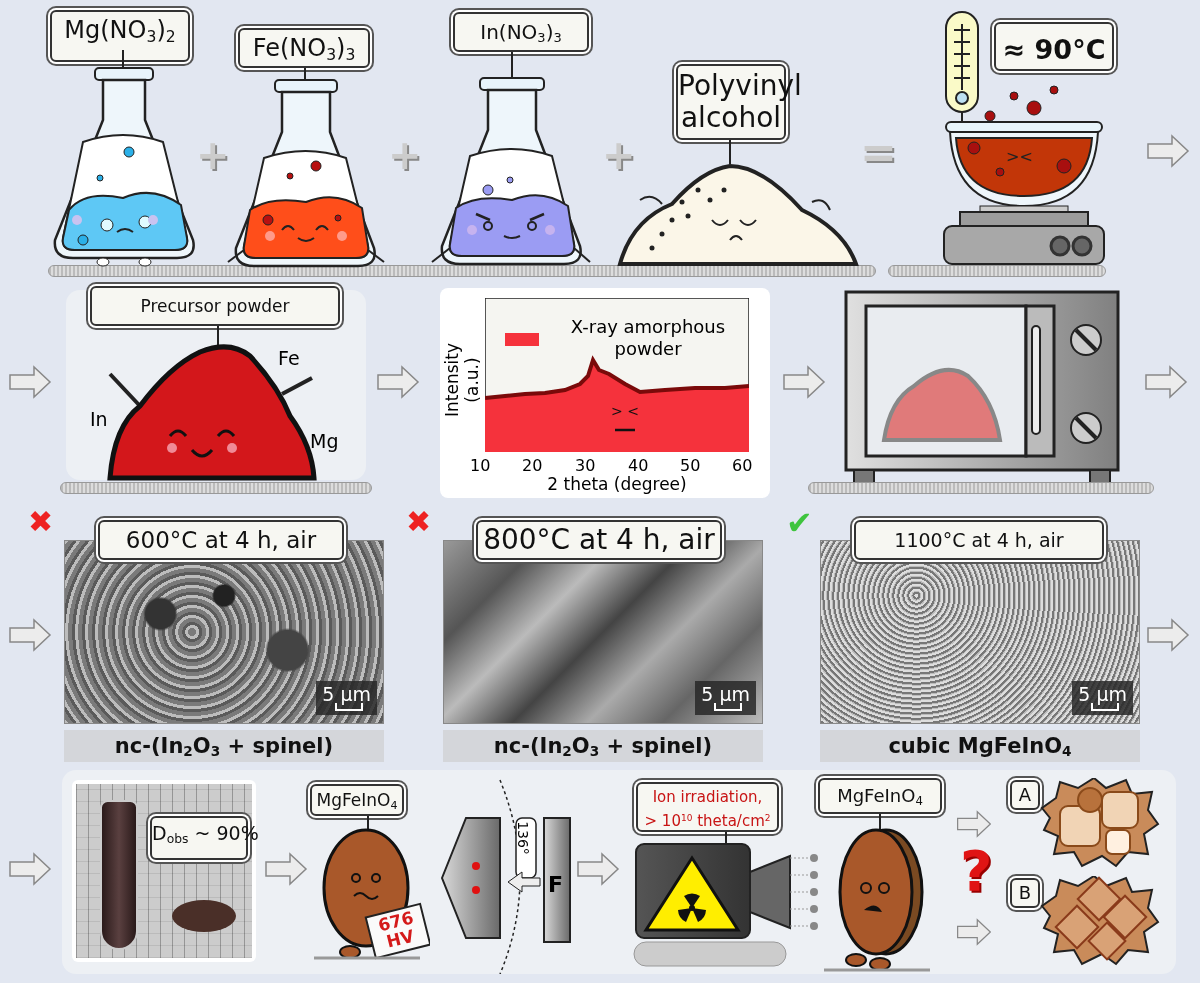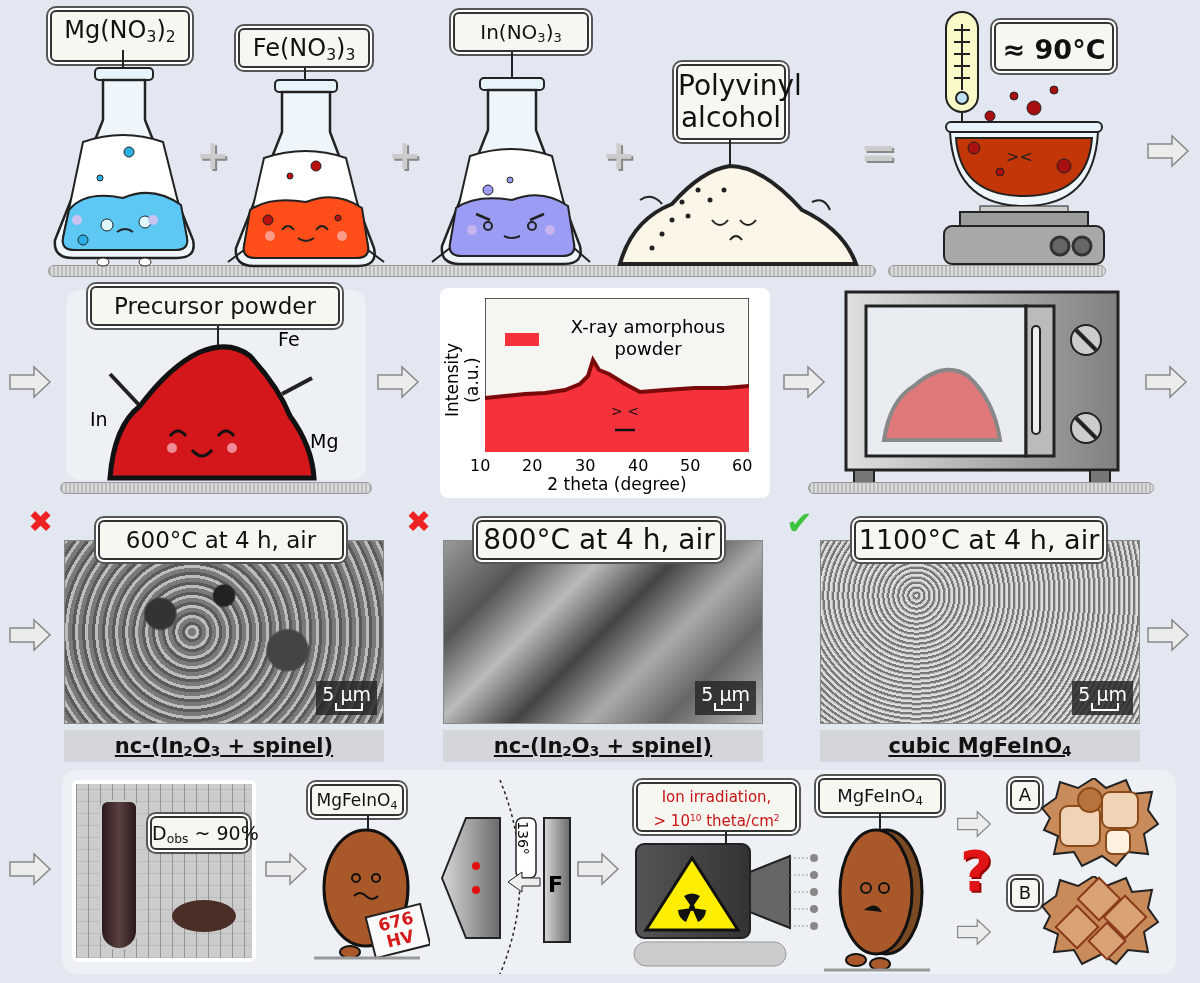--- a/index.html
+++ b/index.html
@@ -4,21 +4,21 @@
 <style>
   * { box-sizing: border-box; margin: 0; padding: 0; }
   body { width: 1200px; height: 983px; background: #e2e7f1; font-family: "DejaVu Sans", sans-serif; position: relative; overflow: hidden; }
   .abs { position: absolute; }
   .label-box { position: absolute; background: #f7f7f2; border: 2px solid #333; border-radius: 6px; box-shadow: 0 0 0 2px #fff, 0 0 0 4px #555; text-align: center; color: #111; white-space: nowrap; }
   .shelf { position: absolute; height: 12px; border-radius: 6px; background: repeating-linear-gradient(90deg, #bbb 0 2px, #ddd 2px 4px); border: 1px solid #999; }
   .arrow { position: absolute; width: 44px; height: 34px; }
   .plus, .equals { position: absolute; color: #ccc; font-weight: bold; text-shadow: 2px 2px 0 #888; }
   .panel { position: absolute; background: #edf0f4; border-radius: 14px; }
   .sem { position: absolute; border: 1px solid #888; overflow: hidden; }
-  .sem-caption { position: absolute; background: #d4d6da; text-align: center; font-weight: bold; font-size: 21px; color: #111; text-decoration: underline; }
+  .sem-caption { position: absolute; background: #d4d6da; text-align: center; font-weight: bold; font-size: 21px; color: #111; }
   .scalebar { position: absolute; right: 6px; bottom: 8px; background: rgba(40,40,40,0.85); color: #fff; font-size: 19px; padding: 2px 6px 10px; }
   .scalebar::after { content: ""; position: absolute; left: 50%; margin-left: -12px; bottom: 4px; width: 24px; height: 6px; border: 2px solid #fff; border-top: none; }
   .sub { font-size: 0.65em; vertical-align: -0.25em; }
   .sup { font-size: 0.6em; vertical-align: 0.6em; }
 </style>
 </head>
 <body>
 
 <div class="shelf" style="left:48px;top:265px;width:828px;"></div>
 <div class="shelf" style="left:888px;top:265px;width:218px;"></div>
@@ -150,33 +150,33 @@
 </svg>
 
 <svg class="arrow" style="left:1146px;top:134px;" viewBox="0 0 44 34">
     <path d="M2 10 H26 V2 L42 17 L26 32 V24 H2 Z" fill="#ececec" stroke="#888" stroke-width="1.5"></path>
   </svg>
 
 <div class="panel" style="left:66px;top:290px;width:300px;height:190px;"></div>
 <svg class="arrow" style="left:8px;top:365px;" viewBox="0 0 44 34">
     <path d="M2 10 H26 V2 L42 17 L26 32 V24 H2 Z" fill="#ececec" stroke="#888" stroke-width="1.5"></path>
   </svg>
-<div class="label-box" style="left:90px;top:286px;width:250px;height:40px;font-size:23px;line-height:36px;">Precursor powder</div>
+<div class="label-box" style="left:90px;top:286px;width:250px;height:40px;font-size:17px;line-height:36px;">Precursor powder</div>
 <svg class="abs" style="left:100px;top:326px" width="240" height="160" viewBox="0 0 240 160">
   <line x1="118" y1="0" x2="118" y2="26" stroke="#222" stroke-width="2"></line>
   <line x1="10" y1="48" x="0" x2="40" y2="80" stroke="#222" stroke-width="4"></line>
   <line x1="212" y1="52" x2="182" y2="68" stroke="#222" stroke-width="4"></line>
   <path d="M10 152 Q14 100 40 80 Q70 40 100 26 Q130 14 150 30 Q178 60 190 90 Q212 120 214 152 Z" fill="#d3171b" stroke="#111" stroke-width="5"></path>
   <path d="M70 110 Q78 100 86 110" fill="none" stroke="#111" stroke-width="3"></path>
   <path d="M118 110 Q126 100 134 110" fill="none" stroke="#111" stroke-width="3"></path>
   <path d="M92 124 Q102 136 112 124" fill="none" stroke="#111" stroke-width="3"></path>
   <circle cx="72" cy="122" r="5" fill="#f08a96"></circle>
   <circle cx="132" cy="122" r="5" fill="#f08a96"></circle>
 </svg>
-<div class="abs" style="left:278px;top:328px;font-size:19px;">Fe</div>
+<div class="abs" style="left:278px;top:347px;font-size:19px;">Fe</div>
 <div class="abs" style="left:90px;top:408px;font-size:19px;">In</div>
 <div class="abs" style="left:310px;top:430px;font-size:19px;">Mg</div>
 <div class="shelf" style="left:60px;top:482px;width:312px;"></div>
 
 <svg class="arrow" style="left:376px;top:365px;" viewBox="0 0 44 34">
     <path d="M2 10 H26 V2 L42 17 L26 32 V24 H2 Z" fill="#ececec" stroke="#888" stroke-width="1.5"></path>
   </svg>
 
 <div class="abs" style="left:440px;top:288px;width:330px;height:210px;background:#fff;border-radius:8px;"></div>
 <div class="abs" style="left:402px;top:360px;width:120px;font-size:17px;transform:rotate(-90deg);text-align:center;">Intensity (a.u.)</div>
@@ -249,41 +249,41 @@
 </div>
 <div class="label-box" style="left:476px;top:520px;width:246px;height:40px;font-size:28px;line-height:36px;">800°C at 4 h, air</div>
 <div class="sem-caption" style="left:443px;top:730px;width:320px;height:32px;line-height:32px;">
   <span>nc-(In</span><span class="sub">2</span><span>O</span><span class="sub">3</span><span> + spinel)</span>
 </div>
 
 <div class="abs" style="left:786px;top:504px;font-size:32px;color:#3ec43e;font-weight:bold;">✔</div>
 <div class="sem" style="left:820px;top:540px;width:320px;height:184px;background:repeating-radial-gradient(circle at 30% 30%, #ddd 0 2px, #777 2px 4px, #bbb 4px 5px), #888;">
   <div class="scalebar">5 µm</div>
 </div>
-<div class="label-box" style="left:854px;top:520px;width:250px;height:40px;font-size:27px;line-height:36px;">1100°C at 4 h, air</div>
+<div class="label-box" style="left:854px;top:520px;width:250px;height:40px;font-size:19px;line-height:36px;">1100°C at 4 h, air</div>
 <div class="sem-caption" style="left:820px;top:730px;width:320px;height:32px;line-height:32px;">
   <span>cubic MgFeInO</span><span class="sub">4</span>
 </div>
 
 <svg class="arrow" style="left:1146px;top:618px;" viewBox="0 0 44 34">
     <path d="M2 10 H26 V2 L42 17 L26 32 V24 H2 Z" fill="#ececec" stroke="#888" stroke-width="1.5"></path>
   </svg>
 
 <div class="panel" style="left:62px;top:770px;width:1114px;height:204px;"></div>
 <svg class="arrow" style="left:8px;top:852px;" viewBox="0 0 44 34">
     <path d="M2 10 H26 V2 L42 17 L26 32 V24 H2 Z" fill="#ececec" stroke="#888" stroke-width="1.5"></path>
   </svg>
 
 <div class="abs" style="left:72px;top:780px;width:184px;height:182px;background:#fff;border-radius:6px;padding:4px;">
   <div style="width:100%;height:100%;background:repeating-linear-gradient(0deg,#bbb 0 1px,#ccc 1px 12px),repeating-linear-gradient(90deg,#bbb 0 1px,transparent 1px 12px);background-blend-mode:multiply;position:relative;">
     <div style="position:absolute;left:24px;top:16px;width:38px;height:150px;background:linear-gradient(90deg,#2a1a1a,#5a4040,#2a1a1a);border-radius:8px 8px 20px 20px;border:2px solid #ccc;"></div>
     <div style="position:absolute;left:96px;top:116px;width:64px;height:32px;background:#4a2f28;border-radius:50%;"></div>
   </div>
 </div>
-<div class="label-box" style="left:150px;top:816px;width:98px;height:34px;font-size:19px;line-height:30px;">
+<div class="label-box" style="left:150px;top:816px;width:98px;height:44px;font-size:19px;line-height:30px;">
   <span>D</span><span class="sub">obs</span><span> ~ 90%</span>
 </div>
 
 <svg class="arrow" style="left:264px;top:852px;" viewBox="0 0 44 34">
     <path d="M2 10 H26 V2 L42 17 L26 32 V24 H2 Z" fill="#ececec" stroke="#888" stroke-width="1.5"></path>
   </svg>
 
 <div class="label-box" style="left:310px;top:784px;width:94px;height:32px;font-size:17px;line-height:28px;">
   <span>MgFeInO</span><span class="sub">4</span>
 </div>
@@ -317,21 +317,21 @@
   <path d="M68 104 L82 94 V100 H100 V108 H82 V114 Z" fill="#eee" stroke="#222"></path>
   <rect x="104" y="40" width="26" height="124" fill="url(#ig)" stroke="#222" stroke-width="2"></rect>
 </svg>
 <div class="abs" style="left:506px;top:830px;font-size:14px;transform:rotate(90deg);">136°</div>
 <div class="abs" style="left:548px;top:872px;font-size:22px;font-weight:bold;">F</div>
 
 <svg class="arrow" style="left:576px;top:852px;" viewBox="0 0 44 34">
     <path d="M2 10 H26 V2 L42 17 L26 32 V24 H2 Z" fill="#ececec" stroke="#888" stroke-width="1.5"></path>
   </svg>
 
-<div class="label-box" style="left:636px;top:782px;width:161px;height:50px;font-size:15px;line-height:21px;color:#c81414;padding-top:3px;">
+<div class="label-box" style="left:636px;top:782px;width:143px;height:50px;font-size:15px;line-height:21px;color:#c81414;padding-top:3px;">
   <div>Ion irradiation,</div>
   <div><span>&gt; 10</span><span class="sup">10</span><span> theta/cm</span><span class="sup">2</span></div>
 </div>
 <svg class="abs" style="left:630px;top:832px" width="190" height="140" viewBox="0 0 190 140">
   <defs>
       <linearGradient id="cg" x1="0" x2="1">
         <stop offset="0" stop-color="#555"></stop>
         <stop offset="1" stop-color="#333"></stop>
       </linearGradient>
     </defs>

